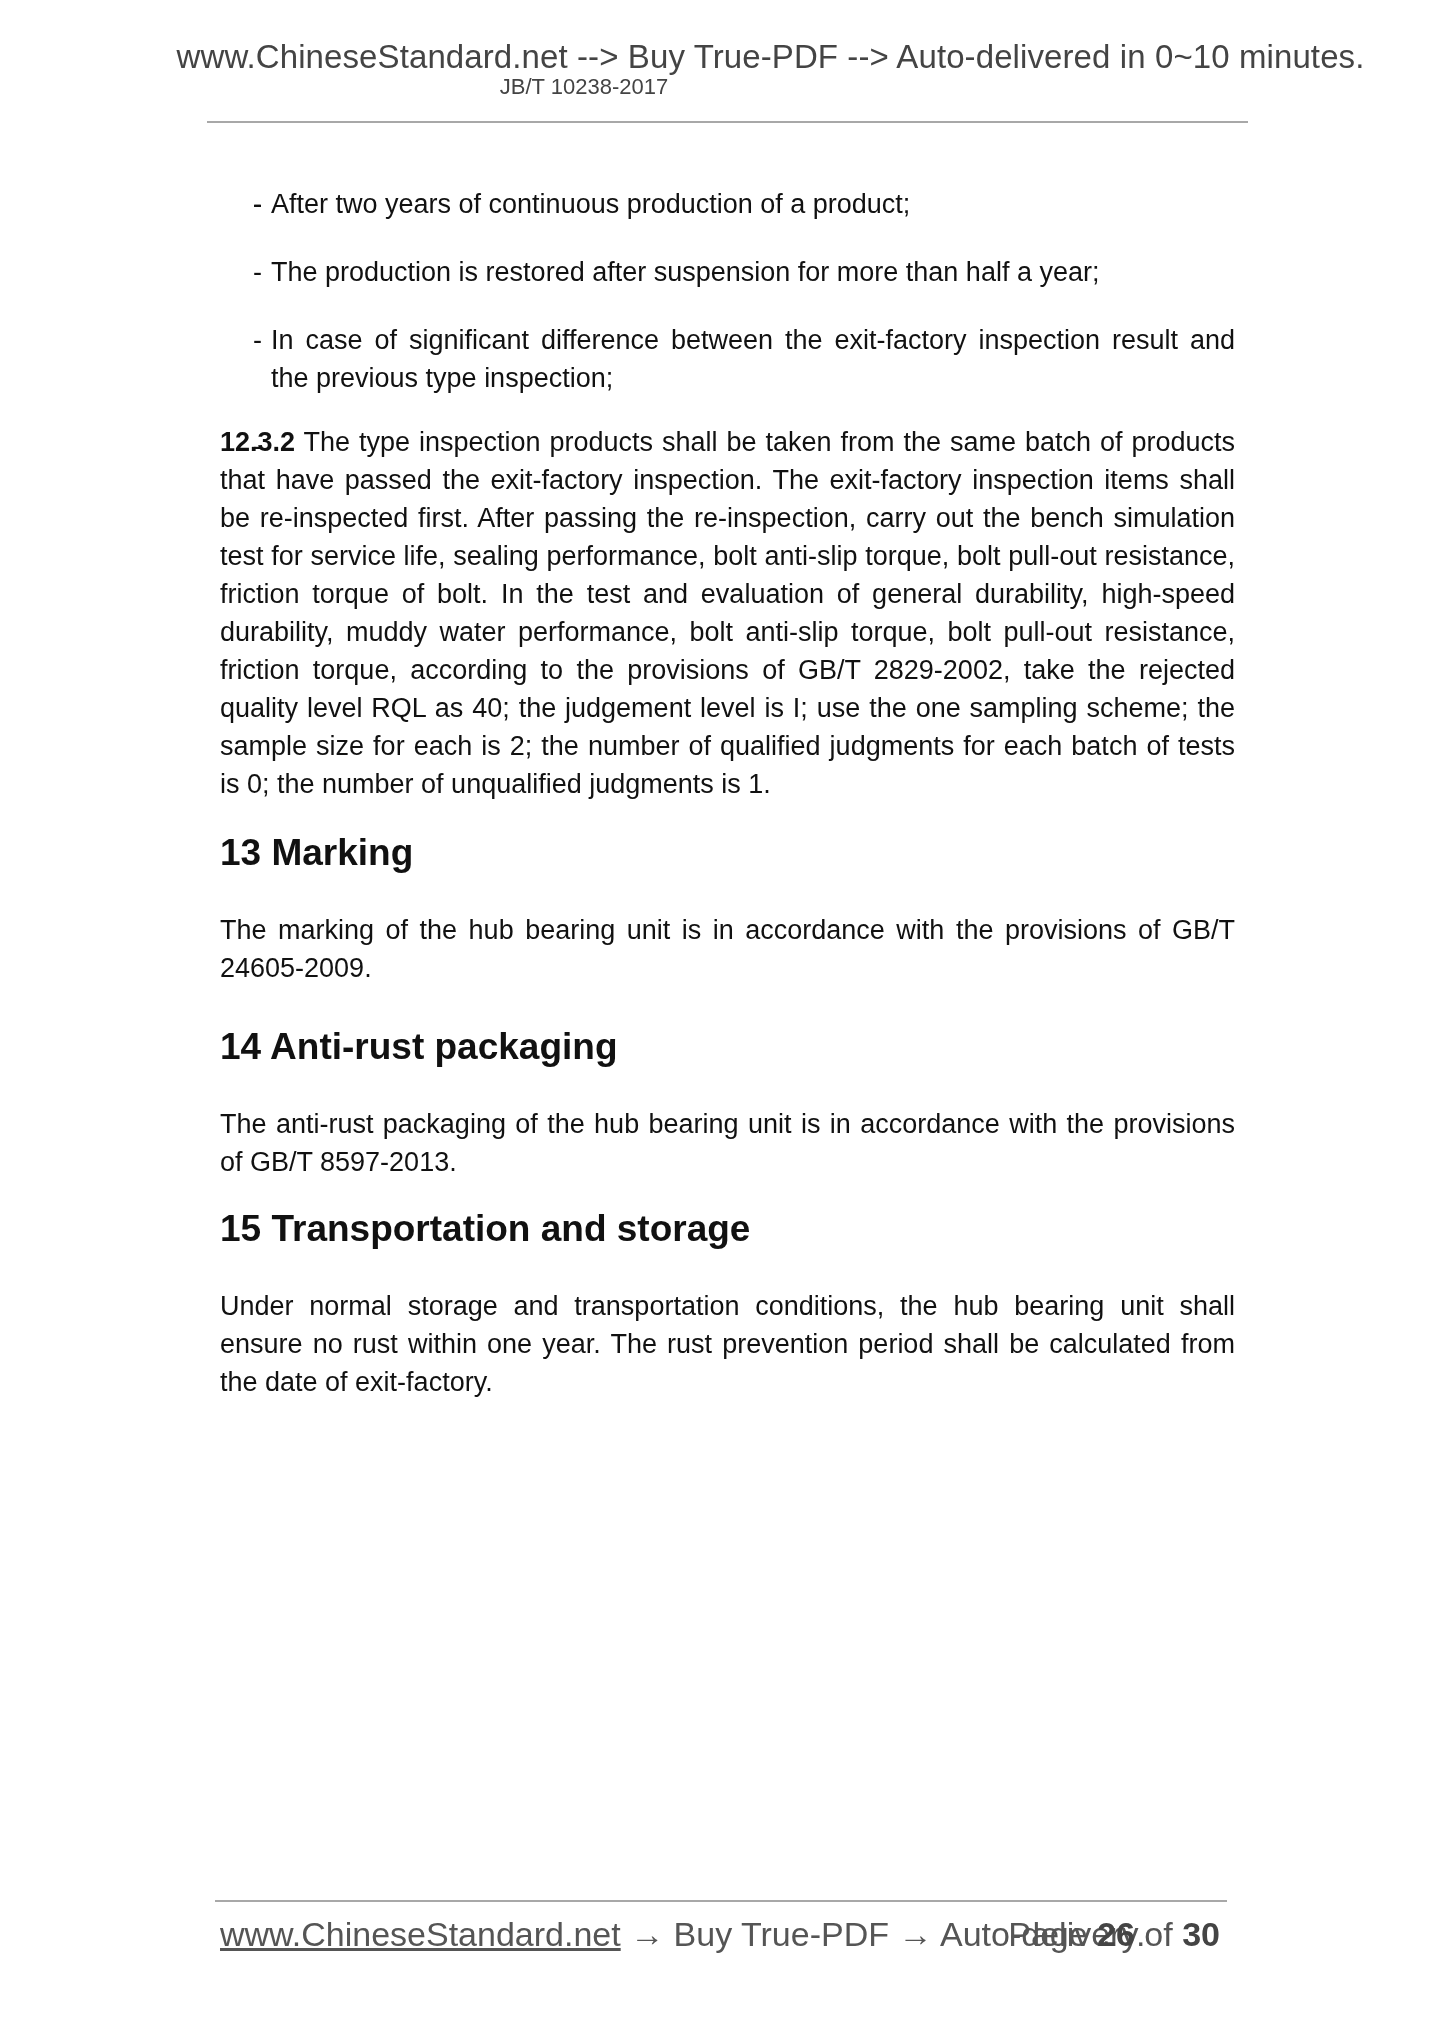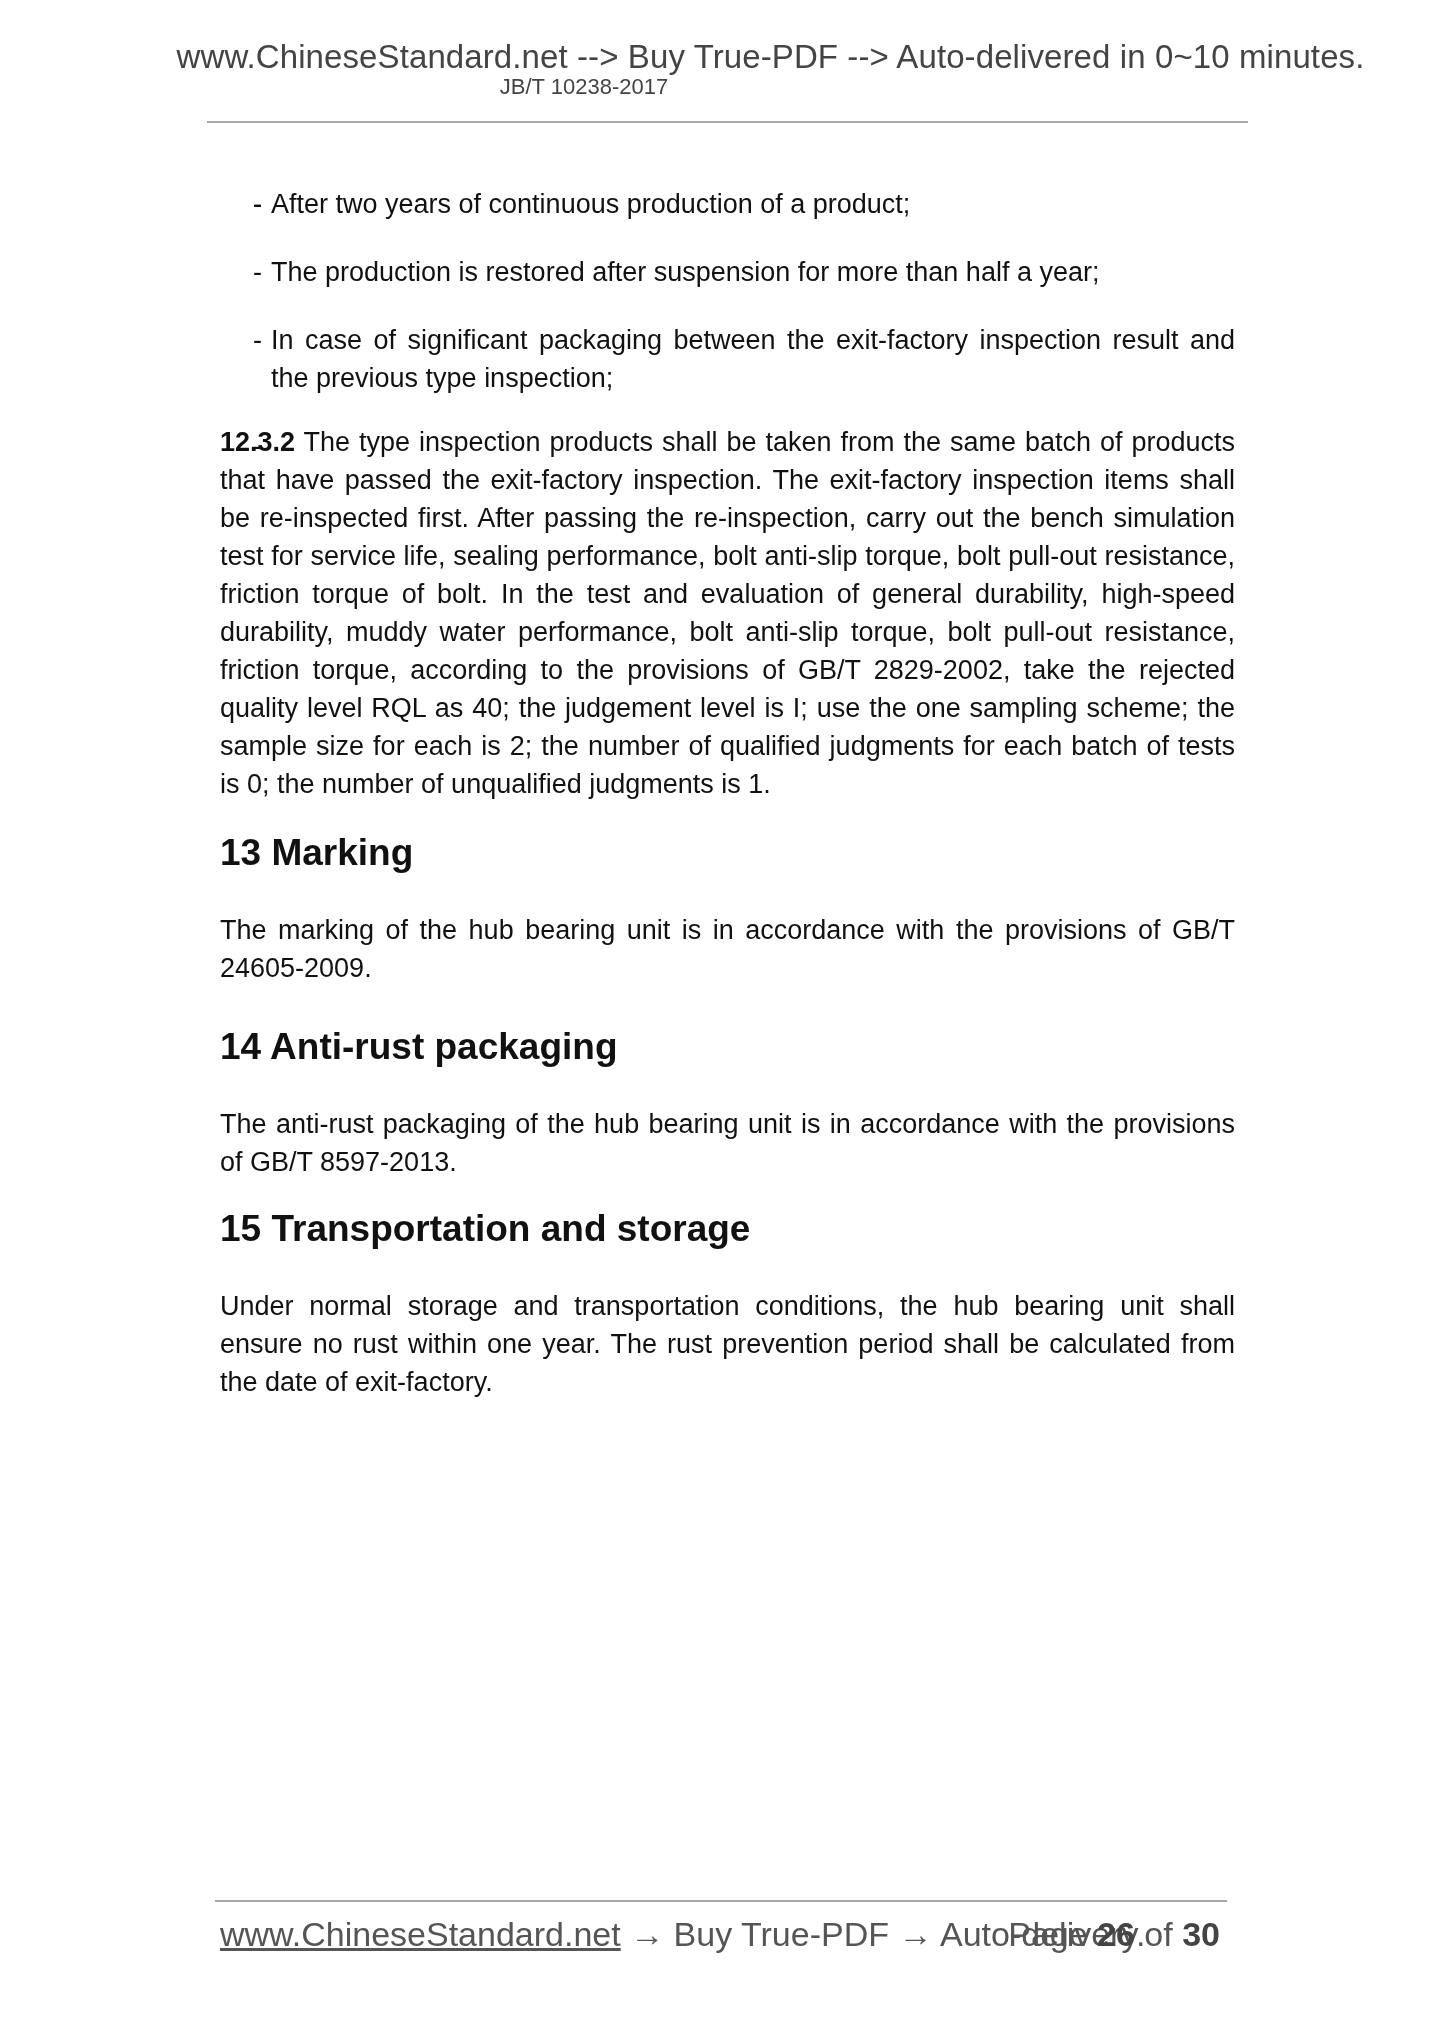--- a/index.html
+++ b/index.html
@@ -67,21 +67,21 @@
     <div class="bullet">
       <span class="dash">-</span>
       <span>After two years of continuous production of a product;</span>
     </div>
     <div class="bullet">
       <span class="dash">-</span>
       <span>The production is restored after suspension for more than half a year;</span>
     </div>
     <div class="bullet">
       <span class="dash">-</span>
-      <span>In case of significant packaging between the exit-factory inspection result and the previous type inspection;</span>
+      <span>In case of significant difference between the exit-factory inspection result and the previous type inspection;</span>
     </div>
     <div class="bullet">
       <span class="dash">-</span>
     </div>
   </div>
 
   <p class="para" style="margin-top:-4px;">
     <b>12.3.2</b><span> The type inspection products shall be taken from the same batch of products that have passed the exit-factory inspection. The exit-factory inspection items shall be re-inspected first. After passing the re-inspection, carry out the bench simulation test for service life, sealing performance, bolt anti-slip torque, bolt pull-out resistance, friction torque of bolt. In the test and evaluation of general durability, high-speed durability, muddy water performance, bolt anti-slip torque, bolt pull-out resistance, friction torque, according to the provisions of GB/T 2829-2002, take the rejected quality level RQL as 40; the judgement level is I; use the one sampling scheme; the sample size for each is 2; the number of qualified judgments for each batch of tests is 0; the number of unqualified judgments is 1.</span>
   </p>
 

